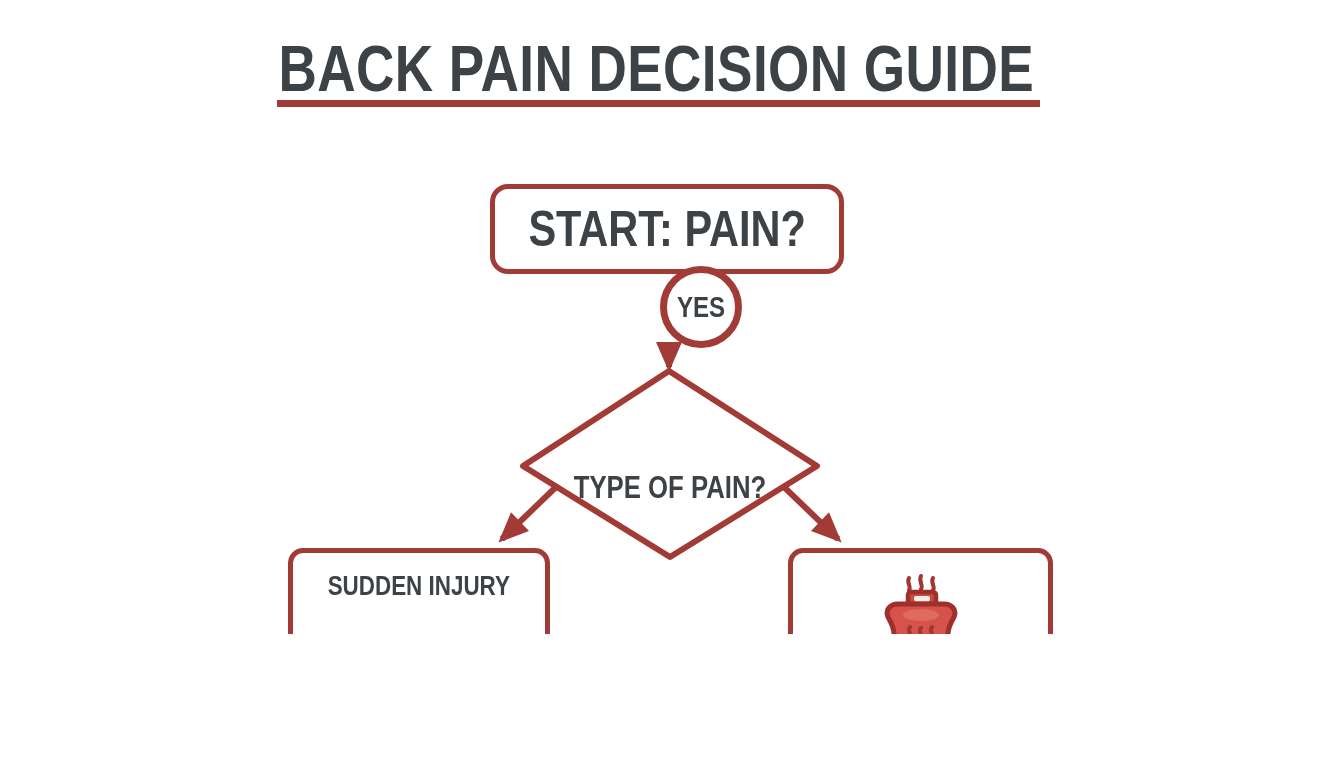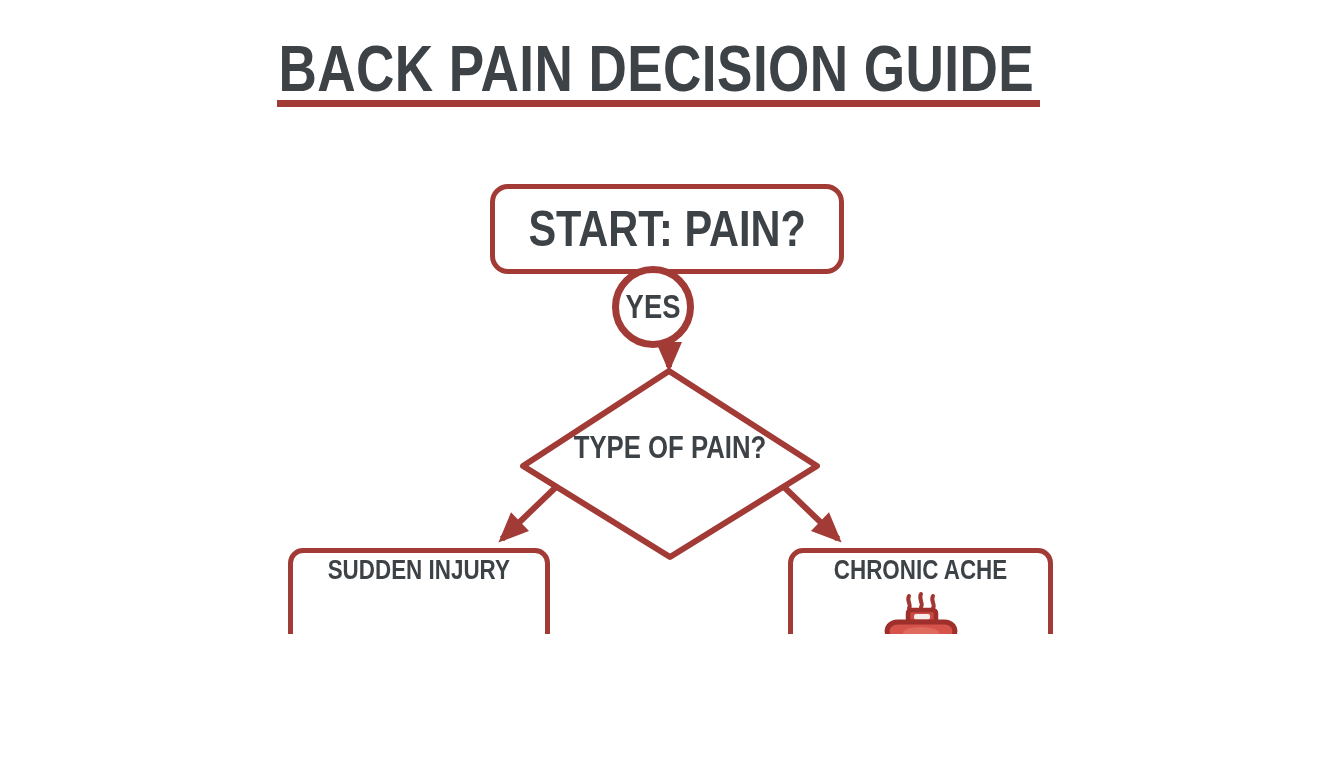--- a/index.html
+++ b/index.html
@@ -14,23 +14,23 @@
   .stage{position:relative;width:1344px;height:634px;background:var(--white,#fff);overflow:hidden;}
   .abs{position:absolute;}
   .condensed{display:inline-block;transform:scaleX(0.83);transform-origin:50% 50%;white-space:nowrap;}
   .bold-dark{font-weight:bold;color:var(--text-dark,#3D4247);}
   
   .title-wrap{left:0;top:29px;width:1312px;height:80px;line-height:80px;text-align:center;font-size:64px;letter-spacing:0.5px;}
   .title-underline{left:277px;top:100px;width:763px;height:7px;background:var(--accent-red,#A23A36);}
   
   .node-box{background:var(--white,#fff);border:5px solid var(--accent-red,#A23A36);border-radius:18px;box-sizing:border-box;}
   .start-box{left:490px;top:148px;width:354px;height:90px;display:flex;align-items:center;justify-content:center;font-size:50px;margin-top:36px;}
-  .yes-circle{left:612px;top:266px;width:82px;height:82px;border:7px solid var(--accent-red,#A23A36);border-radius:50%;background:var(--white,#fff);box-sizing:border-box;display:flex;align-items:center;justify-content:center;font-size:33px;}
-  .decision-label{left:520px;top:432px;width:300px;height:32px;line-height:32px;text-align:center;font-size:31px;}
-  .outcome-box{width:262px;height:148px;border-radius:15px;display:flex;flex-direction:column;align-items:center;}
+  .yes-circle{left:660px;top:266px;width:82px;height:82px;border:7px solid var(--accent-red,#A23A36);border-radius:50%;background:var(--white,#fff);box-sizing:border-box;display:flex;align-items:center;justify-content:center;font-size:29px;}
+  .decision-label{left:520px;top:472px;width:300px;height:32px;line-height:32px;text-align:center;font-size:31px;}
+  .outcome-box{width:262px;height:148px;border-radius:15px;display:flex;flex-direction:column;align-items:center;padding-top:16px;}
   .outcome-left{left:288px;top:548px;}
   .outcome-right{left:788px;top:548px;width:265px;}
   .outcome-label{font-size:27px;line-height:34px;}
   .icon-holder{margin-top:4px;line-height:0;}
   svg text{font-family:"Liberation Sans","DejaVu Sans",sans-serif;font-weight:bold;}
   .connector-layer{left:0;top:0;}
 </style>
 </head>
 <body>
 
@@ -68,23 +68,20 @@
     <span class="condensed">TYPE OF PAIN?</span>
   </div>
 
   <div class="abs node-box outcome-box outcome-left">
     <div class="outcome-label bold-dark">
       <span class="condensed">SUDDEN INJURY</span>
     </div>
   </div>
 
   <div class="abs node-box outcome-box outcome-right">
-    <div class="outcome-label bold-dark">
-      <span class="condensed">CHRONIC ACHE</span>
-    </div>
     <div class="icon-holder">
       <svg width="78" height="96" viewBox="0 0 78 96">
         <path d="M27,17 C30,14 24,10 27,5" fill="none" stroke="#A23631" stroke-width="4" stroke-linecap="round"></path>
         <path d="M39,16 C42,13 36,8 39,3" fill="none" stroke="#A23631" stroke-width="4" stroke-linecap="round"></path>
         <path d="M51,17 C54,14 48,10 51,5" fill="none" stroke="#A23631" stroke-width="4" stroke-linecap="round"></path>
         <rect x="26" y="19" width="28" height="14" rx="3" fill="#C84A42" stroke="#9E2F2B" stroke-width="4.5"></rect>
         <rect x="32" y="23" width="16" height="5.5" rx="2" fill="#F7ECE9"></rect>
         <path d="M16,31 L62,31 C70,31 75,37 72,44 C68,51 66,56 66,61 C66,66 68,72 72,79 C75,87 70,93 61,93 L17,93 C8,93 3,87 6,79 C10,72 12,66 12,61 C12,56 10,51 6,44 C3,37 8,31 16,31 Z" fill="#D5534B" stroke="#9E2F2B" stroke-width="5" stroke-linejoin="round"></path>
         <ellipse cx="39" cy="42" rx="18" ry="6" fill="#DF6B5F"></ellipse>
         <path d="M28,85 C32,80 24,75 28,69 C32,63 24,58 28,54" fill="none" stroke="#A23631" stroke-width="4" stroke-linecap="round"></path>

